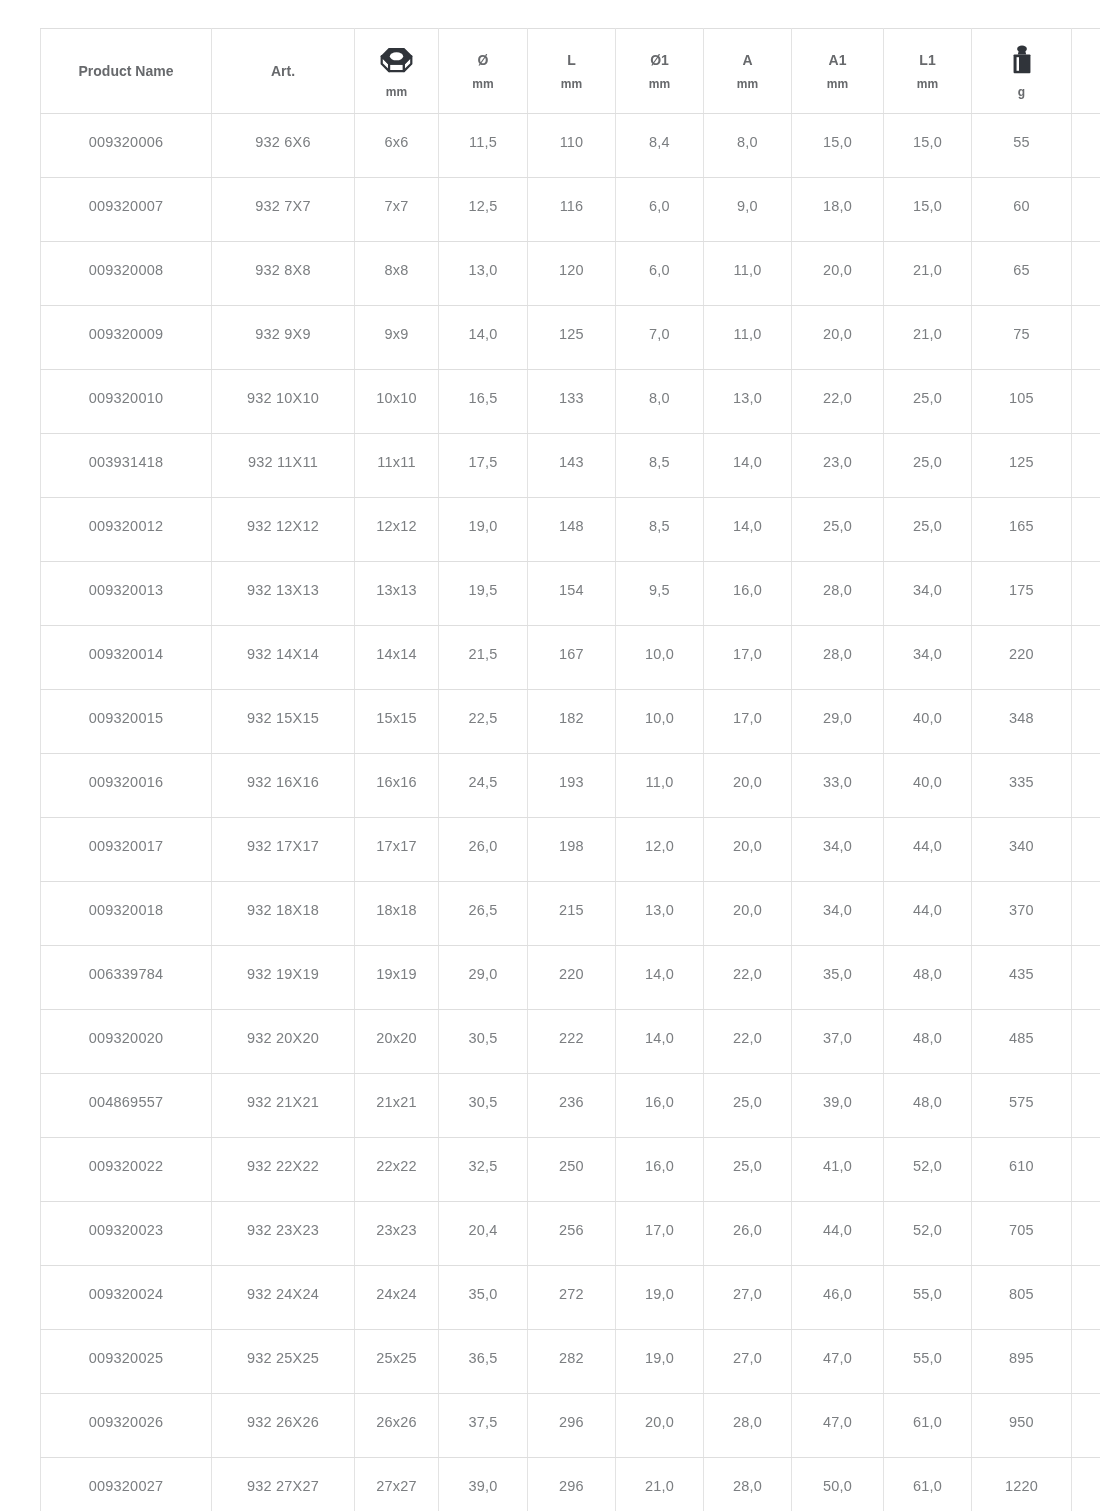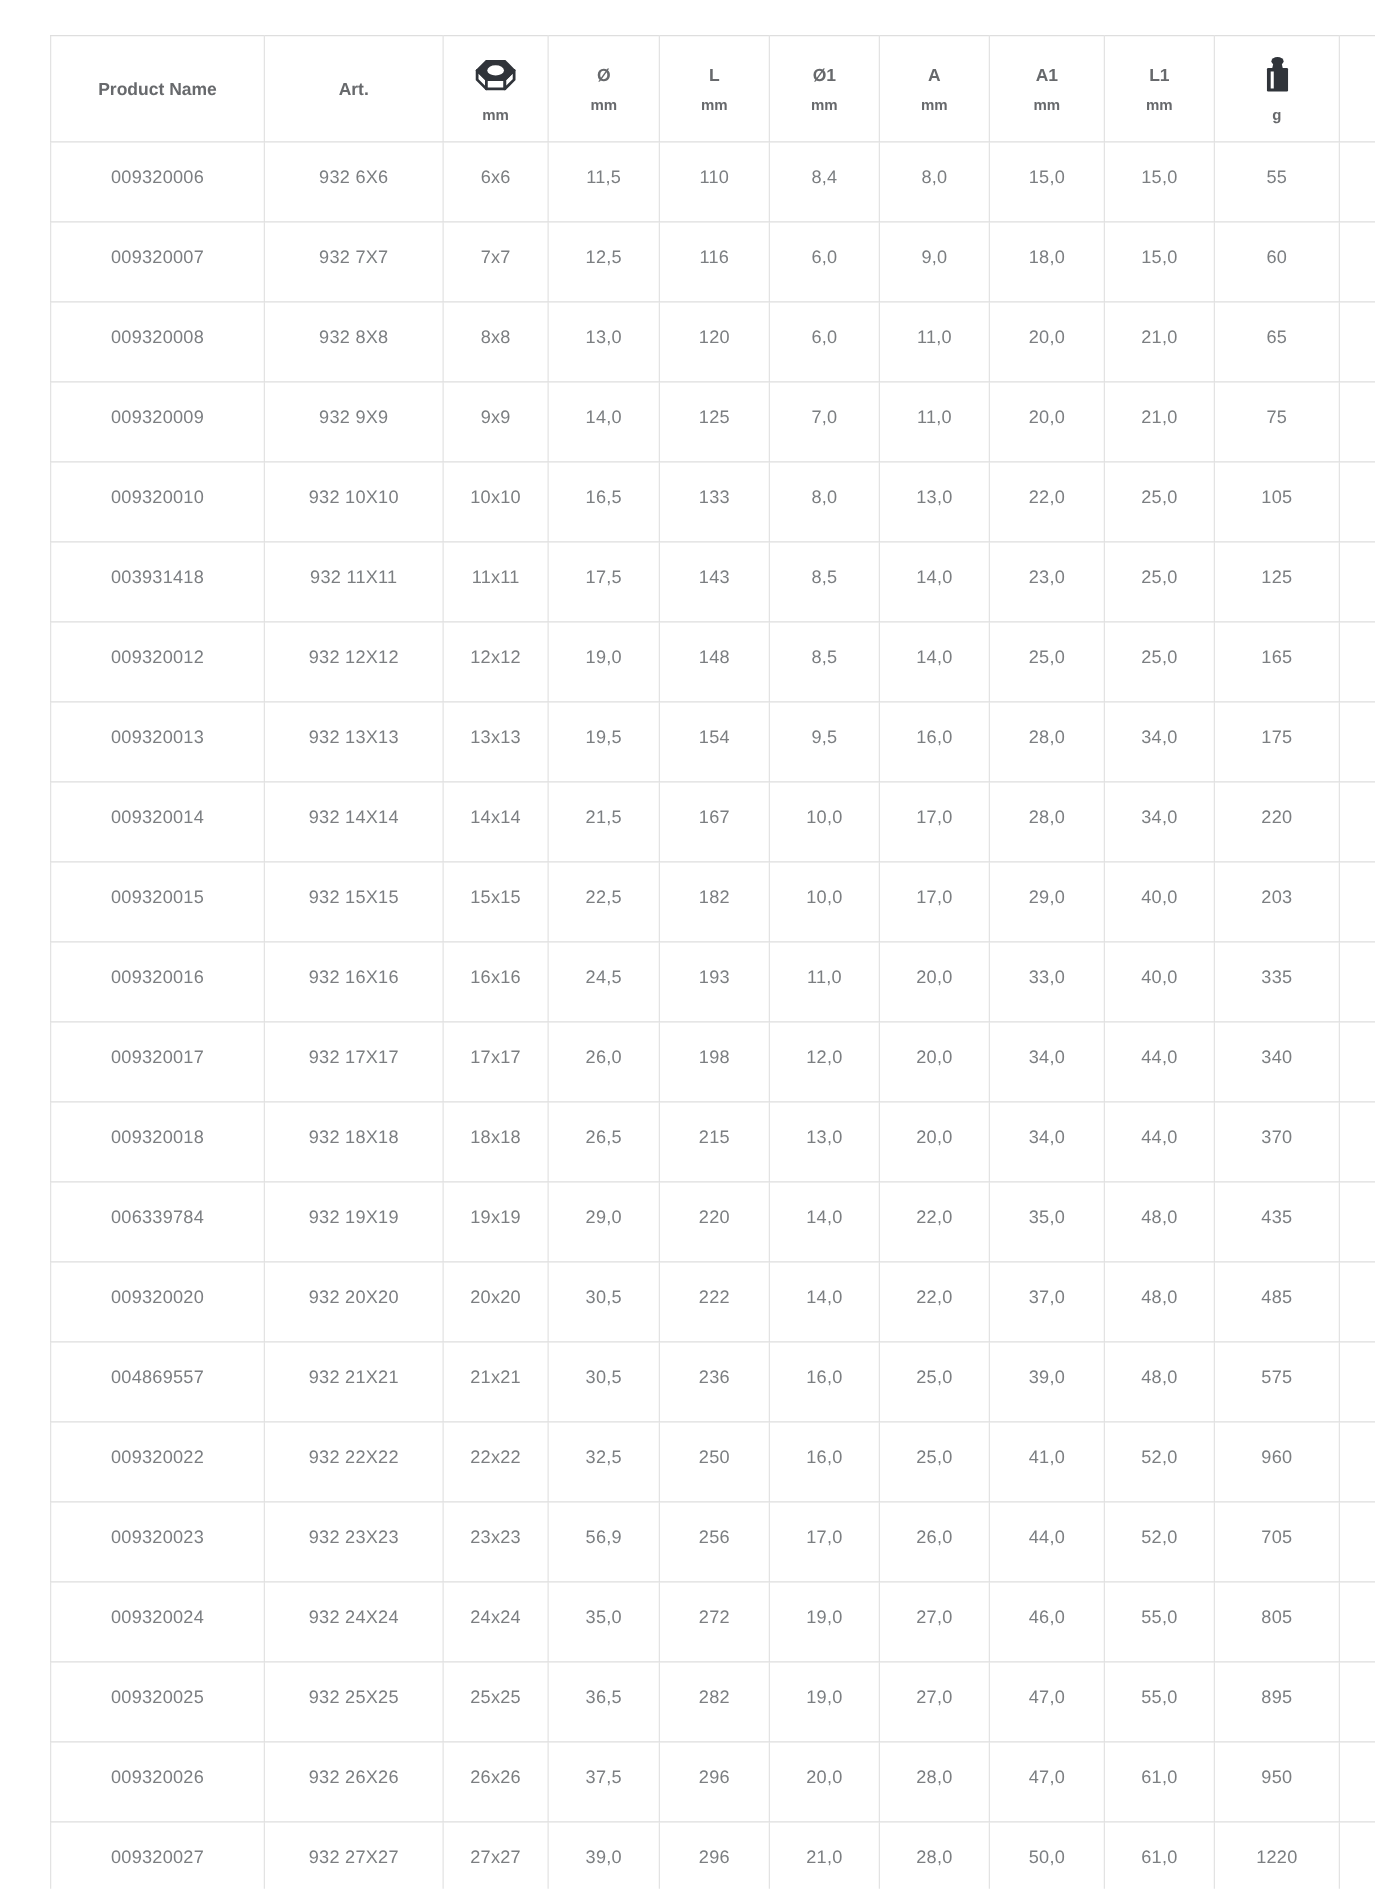--- a/index.html
+++ b/index.html
@@ -281,21 +281,21 @@
         <tr>
           <td>009320015</td>
           <td>932 15X15</td>
           <td>15x15</td>
           <td>22,5</td>
           <td>182</td>
           <td>10,0</td>
           <td>17,0</td>
           <td>29,0</td>
           <td>40,0</td>
-          <td>203</td>
+          <td>348</td>
           <td></td>
         </tr>
         <tr>
           <td>009320016</td>
           <td>932 16X16</td>
           <td>16x16</td>
           <td>24,5</td>
           <td>193</td>
           <td>11,0</td>
           <td>20,0</td>
@@ -372,28 +372,28 @@
         <tr>
           <td>009320022</td>
           <td>932 22X22</td>
           <td>22x22</td>
           <td>32,5</td>
           <td>250</td>
           <td>16,0</td>
           <td>25,0</td>
           <td>41,0</td>
           <td>52,0</td>
-          <td>960</td>
+          <td>610</td>
           <td></td>
         </tr>
         <tr>
           <td>009320023</td>
           <td>932 23X23</td>
           <td>23x23</td>
-          <td>56,9</td>
+          <td>20,4</td>
           <td>256</td>
           <td>17,0</td>
           <td>26,0</td>
           <td>44,0</td>
           <td>52,0</td>
           <td>705</td>
           <td></td>
         </tr>
         <tr>
           <td>009320024</td>

